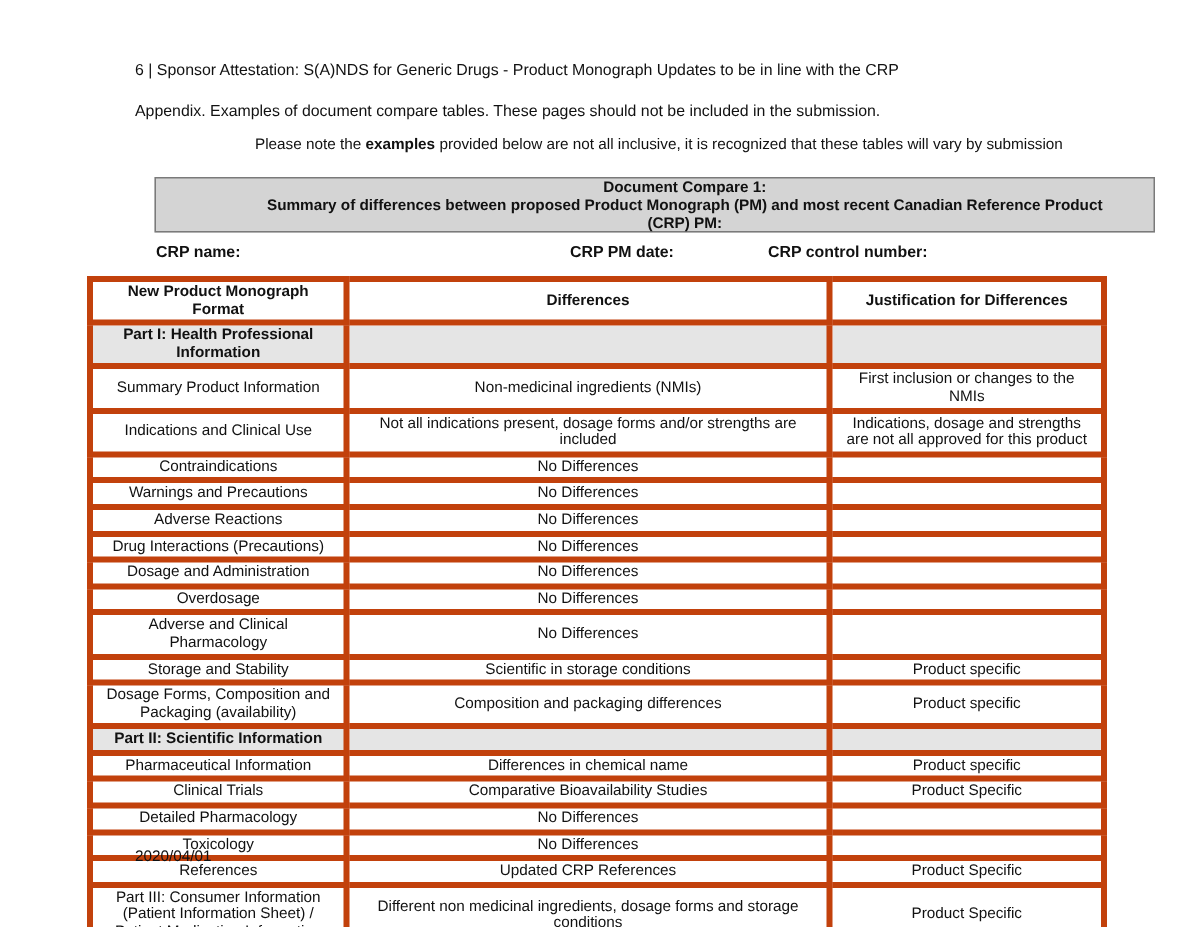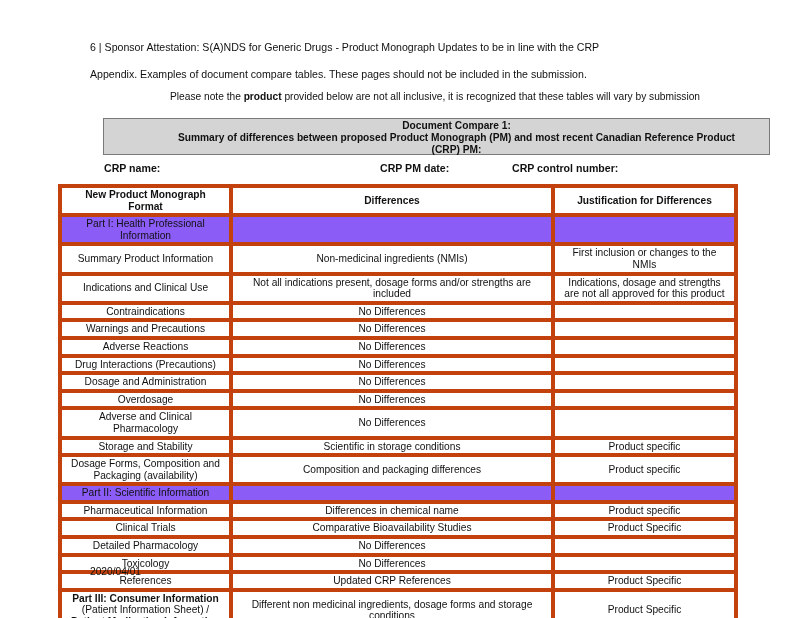--- a/index.html
+++ b/index.html
@@ -22,39 +22,39 @@
   table.compare {
     position: absolute; left: 58px; top: 184px; width: 676px;
     border-collapse: collapse; table-layout: fixed;
     font-size: 10.2px; line-height: 11.6px;
   }
   table.compare td, table.compare th {
     border: 4px solid #c2410c; padding: 1px 5px 1px 5px; vertical-align: middle;
     text-align: center; overflow: hidden; box-sizing: border-box;
   }
   table.compare th { font-weight: bold; height: 16px; }
-  tr.section td { background: #8b5cf6; font-weight: normal; }
+  tr.section td { background: #e5e5e5; font-weight: bold; }
   tr.r16 td { height: 15.7px; margin-left: 26px; }
   tr.r24 td { height: 24px; }
   tr.r36 td { height: 36px; }
-  .bold { font-weight: bold; }
+  .bold { font-weight: normal; }
   .footer { left: 50px; top: 566px; font-size: 10.2px; }
 </style>
 </head>
 <body>
 
 <div class="abs header-line">
   <span>6</span>
   <span>|</span>
   <span>Sponsor Attestation: S(A)NDS for Generic Drugs - Product Monograph Updates to be in line with the CRP</span>
 </div>
 
 <div class="abs appendix">Appendix. Examples of document compare tables. These pages should not be included in the submission.</div>
 
-<div class="abs note"><span>Please note the </span><b>product</b><span> provided below are not all inclusive, it is recognized that these tables will vary by submission</span></div>
+<div class="abs note"><span>Please note the </span><b>examples</b><span> provided below are not all inclusive, it is recognized that these tables will vary by submission</span></div>
 
 <div class="abs title-box">
   <div>Document Compare 1:</div>
   <div>Summary of differences between proposed Product Monograph (PM) and most recent Canadian Reference Product</div>
   <div>(CRP) PM:</div>
 </div>
 
 <div class="abs crp-row" style="left:64px;">CRP name:</div>
 <div class="abs crp-row" style="left:340px;">CRP PM date:</div>
 <div class="abs crp-row" style="left:472px;">CRP control number:</div>

